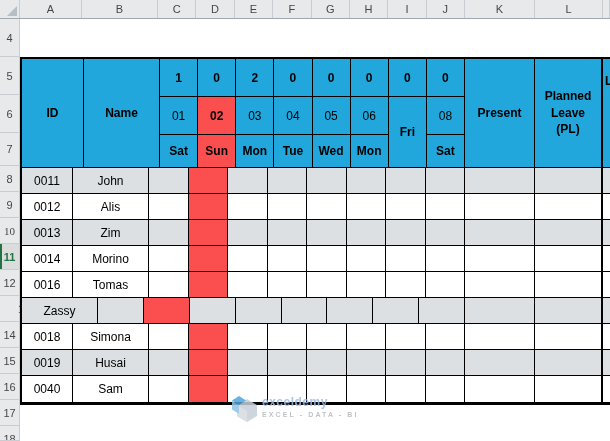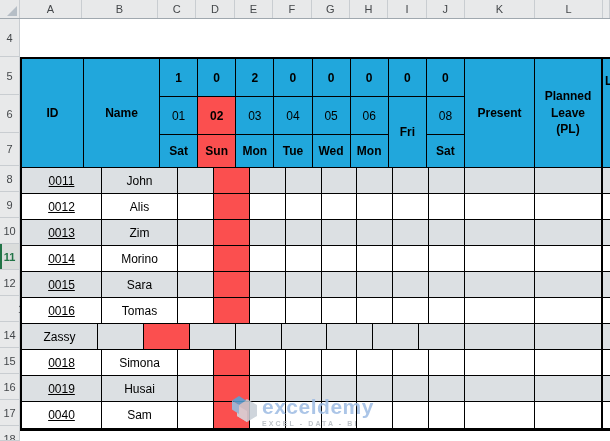--- a/index.html
+++ b/index.html
@@ -48,34 +48,34 @@
   .day-col.red .d-day{background:var(--red);}
   .th-present{width:70px;}
   .th-pl{width:68px;border-right:2px solid #000;text-align:center;line-height:1.4;padding:0 5px;}
   .th-m{width:7px;border-right:none;overflow:hidden;align-items:flex-start;justify-content:flex-start;
     padding:15px 0 0 2px;}
 
   .trow{display:flex;height:26px;border-bottom:1px solid #000;background:#fff;}
   .trow:last-child{border-bottom:none;}
   .td{border-right:1px solid #000;display:flex;align-items:center;justify-content:center;
     font-size:12px;color:#000;height:100%;flex:0 0 auto;background:#fff;}
-  .td-id{width:80px;text-decoration:underline;}
+  .td-id{width:51px;}
   .td-name{width:76px;}
   .day-cell{flex:1 1 0;border-right:1px solid #000;height:100%;background:#fff;min-width:0;}
   .td-present{width:70px;}
   .td-pl{width:68px;border-right:2px solid #000;}
   .td-m{width:7px;border-right:none;}
   .trow.gray .td,.trow.gray .day-cell{background:var(--gray);}
   .day-cell.red,.trow.gray .day-cell.red{background:var(--red);}
 
   
   .watermark{position:absolute;left:231px;top:395px;display:flex;align-items:flex-start;
     gap:4px;opacity:.85;pointer-events:none;z-index:5;}
   .wm-text{display:flex;flex-direction:column;margin-top:1px;}
-  .wm-brand{font-size:21px;font-weight:bold;color:#9DBBE3;letter-spacing:.5px;line-height:1;}
+  .wm-brand{font-size:12px;font-weight:bold;color:#9DBBE3;letter-spacing:.5px;line-height:1;}
   .wm-tag{font-size:7px;font-weight:bold;color:#B3B9BF;letter-spacing:2.1px;margin-top:3px;white-space:nowrap;}
 </style>
 </head>
 <body>
 
 <div class="sheet">
 
   <div class="col-strip">
     <div class="corner"></div>
 
@@ -107,21 +107,21 @@
       </div>
       <div class="row-num" style="height: 33px;">
         <span>7</span>
       </div>
       <div class="row-num" style="height: 26px;">
         <span>8</span>
       </div>
       <div class="row-num" style="height: 26px;">
         <span>9</span>
       </div>
-      <div class="row-num" style="height: 26px;">
+      <div class="row-num" style="height: 26px; font-family: Liberation Serif, serif;">
         <span>10</span>
       </div>
       <div class="row-num active" style="height: 26px;">
         <span>11</span>
       </div>
       <div class="row-num" style="height: 26px;">
         <span>12</span>
       </div>
       <div class="row-num" style="height: 26px; padding-left: 24px;">
         <span>13</span>
@@ -244,37 +244,20 @@
             <div class="day-cell"></div>
             <div class="day-cell"></div>
           </div>
     <div class="td td-present"></div>
     <div class="td td-pl"></div>
     <div class="td td-m"></div>
   </div>
         <div class="trow">
     <div class="td td-id">0014</div>
     <div class="td td-name">Morino</div>
-    <div class="days">
-            <div class="day-cell"></div>
-            <div class="day-cell red"></div>
-            <div class="day-cell"></div>
-            <div class="day-cell"></div>
-            <div class="day-cell"></div>
-            <div class="day-cell"></div>
-            <div class="day-cell"></div>
-            <div class="day-cell"></div>
-          </div>
-    <div class="td td-present"></div>
-    <div class="td td-pl"></div>
-    <div class="td td-m"></div>
-  </div>
-        <div class="trow gray">
-    <div class="td td-id">0015</div>
-    <div class="td td-name">Sara</div>
     <div class="days">
             <div class="day-cell"></div>
             <div class="day-cell red"></div>
             <div class="day-cell"></div>
             <div class="day-cell"></div>
             <div class="day-cell"></div>
             <div class="day-cell"></div>
             <div class="day-cell"></div>
             <div class="day-cell"></div>
           </div>

